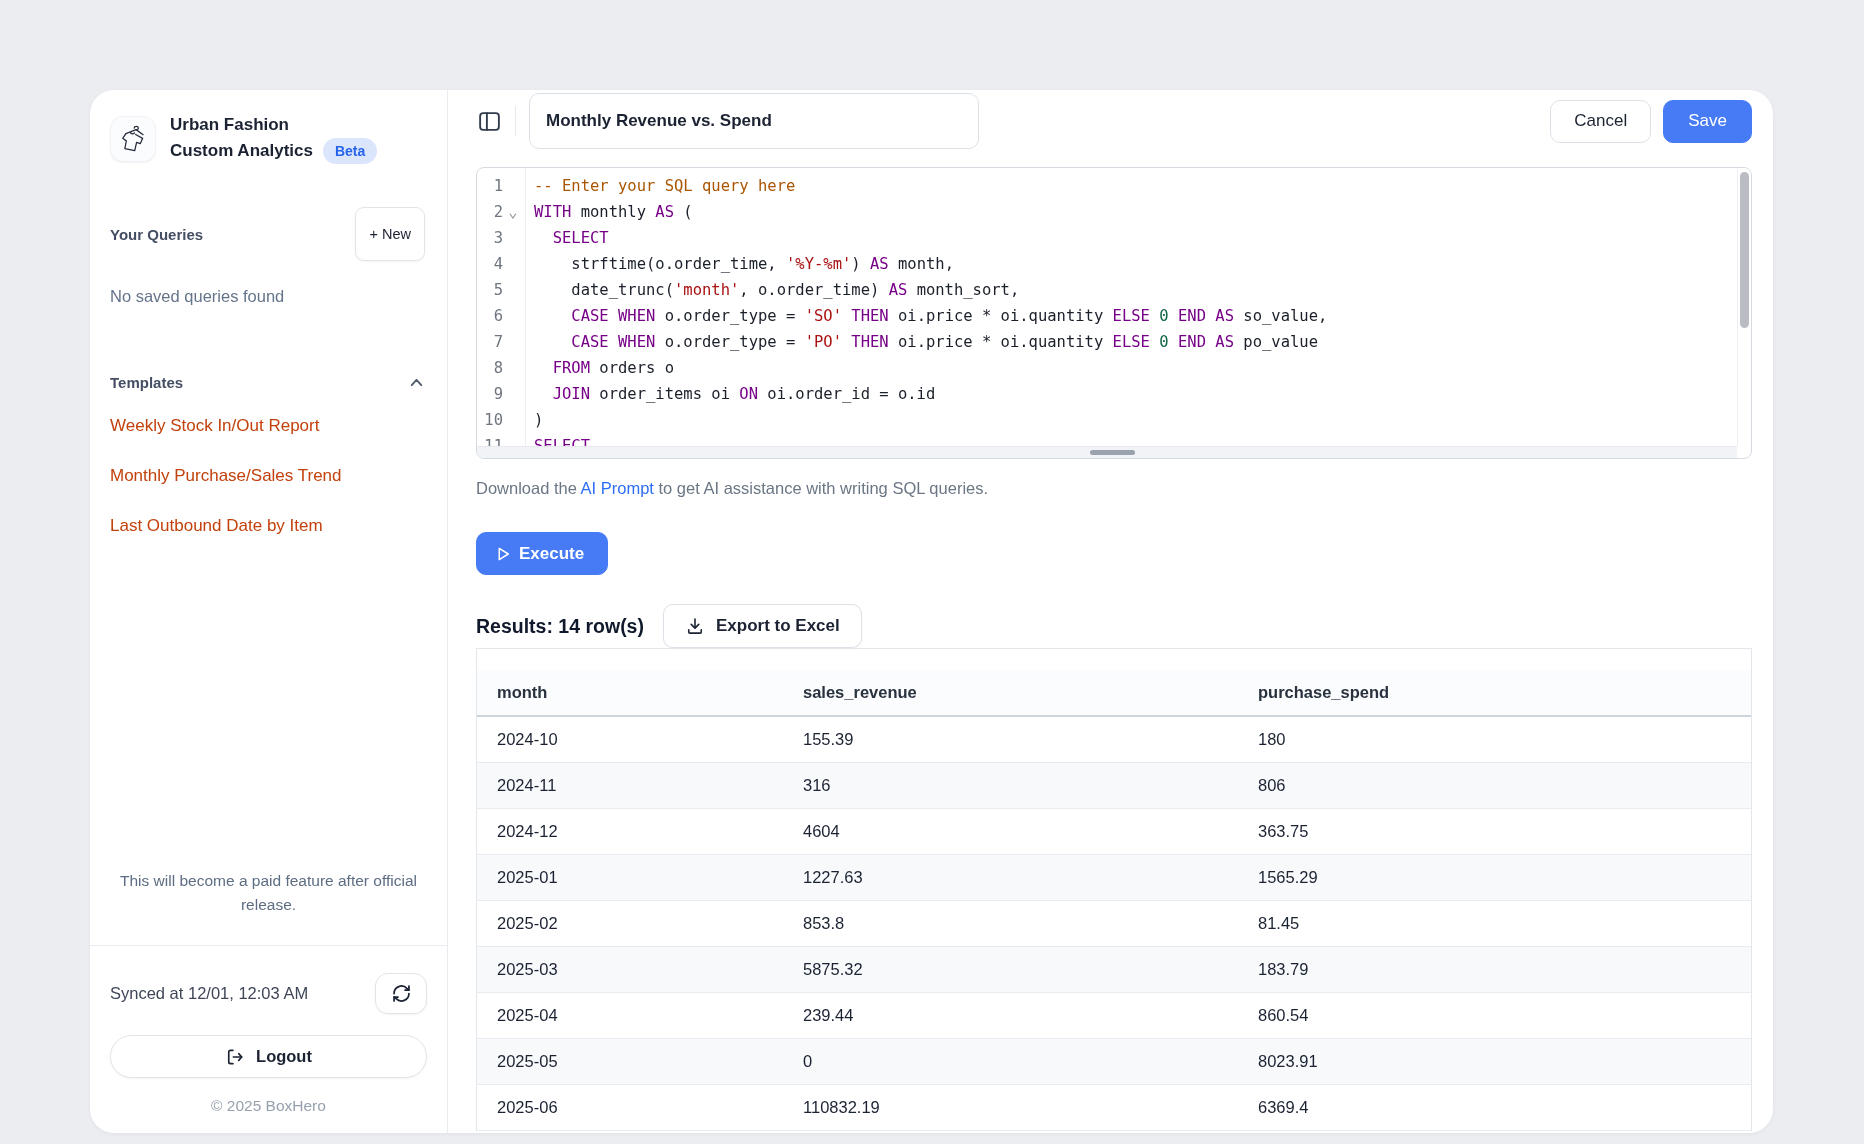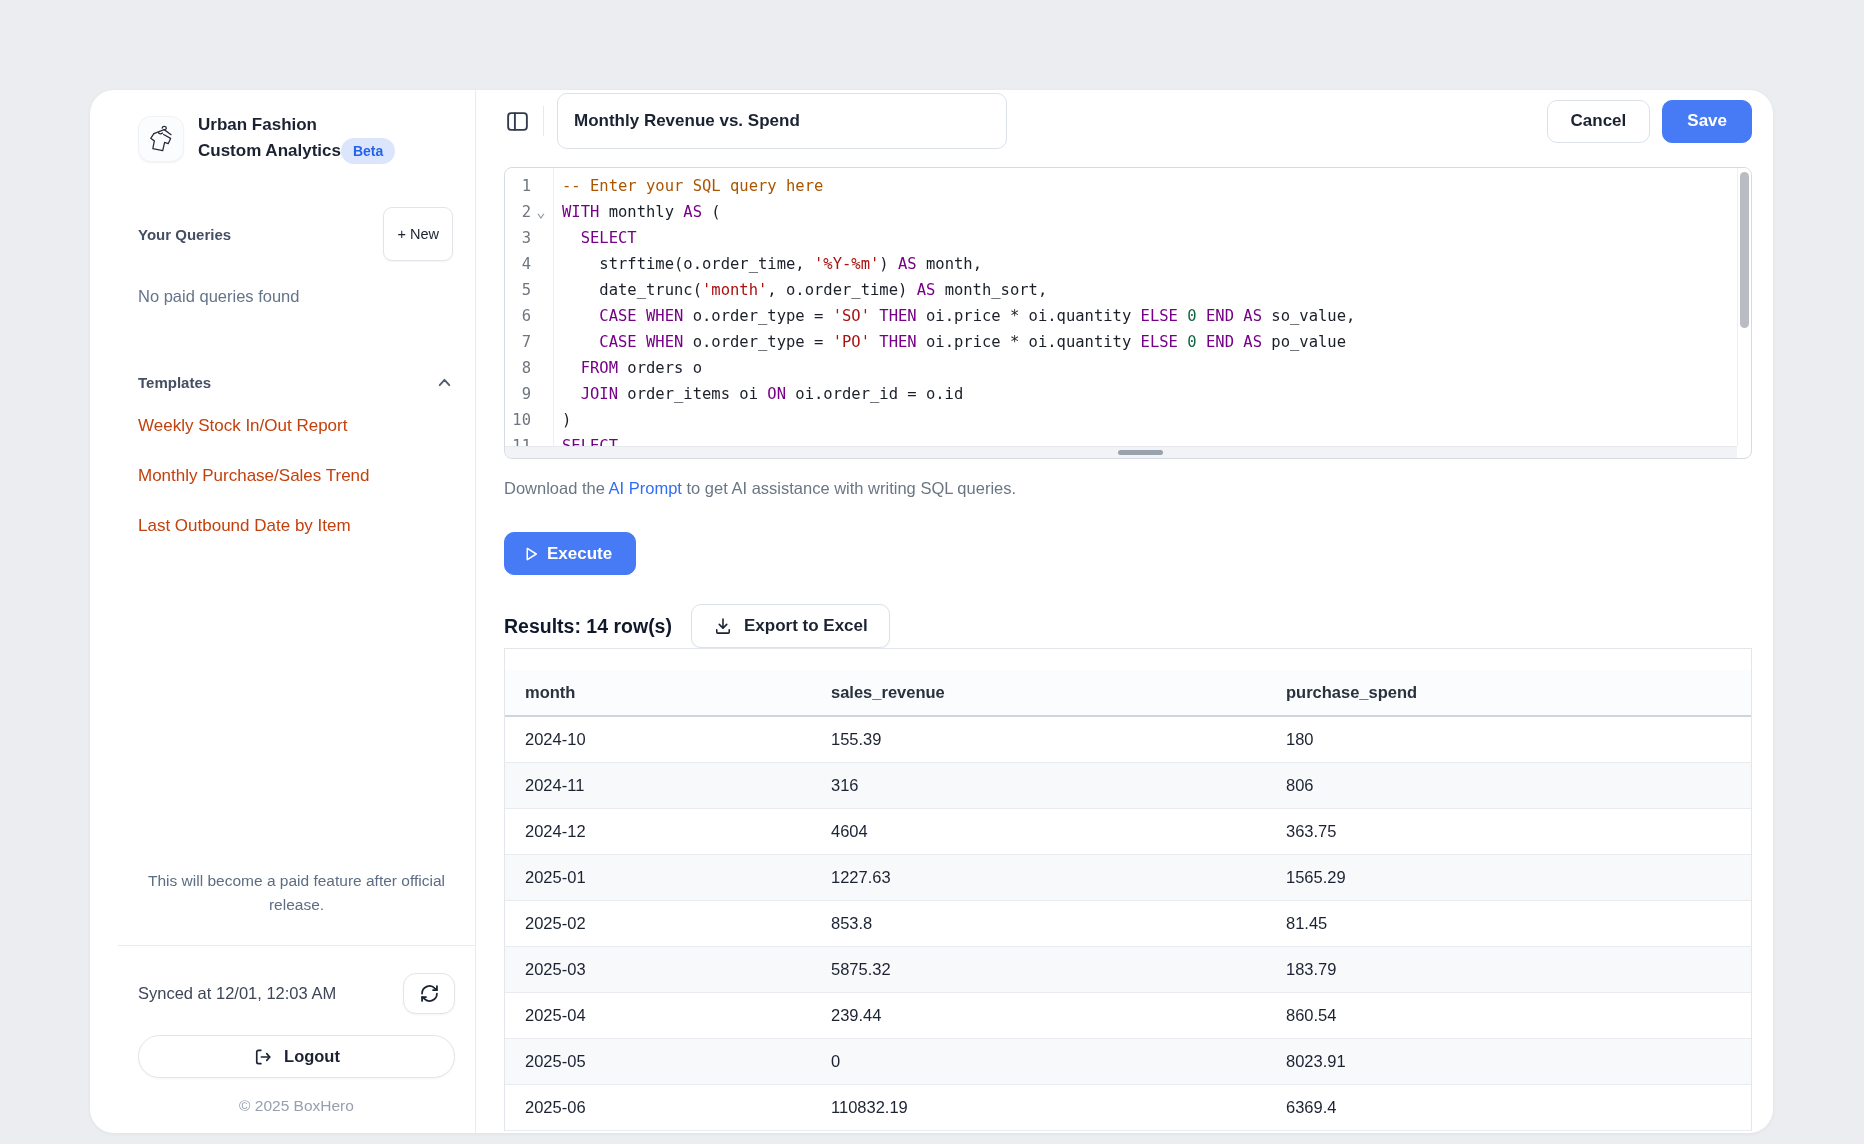--- a/index.html
+++ b/index.html
@@ -14,32 +14,32 @@
   .card {
     position:absolute; left:90px; top:90px;
     width:1683px; height:1043px;
     background:#ffffff; border-radius:24px;
     box-shadow:0 1px 4px rgba(20,30,50,.05);
     display:flex; overflow:hidden;
   }
   
   .sidebar {
     width:358px; flex:none; border-right:1px solid #e8ebef;
-    display:flex; flex-direction:column;margin-left:28px;
+    display:flex; flex-direction:column;
   }
   .workspace { display:flex; gap:14px; padding:22px 22px 0 20px; align-items:flex-start; }
   .logo-box {
     width:46px; height:46px; border-radius:13px; flex:none;
     background:#fbfcfd; border:1px solid #f0f2f5;
     box-shadow:0 1px 2px rgba(20,30,50,.06);
     display:flex; align-items:center; justify-content:center;
     margin-top:4px;
   }
   .ws-text { font-size:17px; font-weight:700; line-height:26px; color:#1b2232; }
-  .ws-line2 { display:flex; align-items:center; }
+  .ws-line2 { display:flex; align-items:center; gap:10px; }
   .beta {
     background:#dbe6fd; color:#2563eb; font-size:14px; font-weight:600;
     padding:3px 12px; border-radius:14px; line-height:20px;
   }
   .queries-head {
     margin:43px 22px 0 20px; display:flex; align-items:center; justify-content:space-between;
   }
   .sec-label { font-size:15px; font-weight:700; color:#454f63; }
   .new-btn {
     background:#fff; border:1px solid #e1e5ea; border-radius:9px;
@@ -81,21 +81,21 @@
   .main { flex:1; min-width:0; display:flex; flex-direction:column; padding:9px 21px 0 28px; }
   .main-head { height:44px; display:flex; align-items:center; margin-bottom:24px; }
   .toggle-btn { width:26px; height:26px; display:flex; align-items:center; justify-content:center; cursor:pointer; }
   .vdiv { width:1px; height:30px; background:#e5e8ed; margin:0 13px 0 13px; }
   .title-input {
     width:450px; height:56px; border:1px solid #dce1e8; border-radius:10px;
     padding:0 16px; font-size:17px; font-weight:600; color:#1b2232;
     font-family:"Liberation Sans", sans-serif; outline:none; background:#fff;
   }
   .spacer { flex:1; }
-  .btn { height:43px; border-radius:10px; font-size:17px; font-weight:700; cursor:pointer;
+  .btn { height:43px; border-radius:10px; font-size:17px; font-weight:400; cursor:pointer;
          display:flex; align-items:center; justify-content:center; }
   .cancel-btn { background:#fff; border:1px solid #dce1e8; color:#1b2232; padding:0 23px; margin-right:12px; }
   .save-btn { background:#477bf6; border:1px solid #477bf6; color:#fff; padding:0 24px; }
 
   
   .editor {
     position:relative; height:292px; border:1px solid #d6dbe2; border-radius:8px;
     background:#fff; overflow:hidden;
     font-family:"DejaVu Sans Mono", monospace; font-size:15.5px; line-height:26px;
     padding-top:5px; cursor:text;
@@ -167,21 +167,21 @@
           <span class="ws-text">Custom Analytics</span>
           <span class="beta">Beta</span>
         </div>
       </div>
     </div>
 
     <div class="queries-head">
       <span class="sec-label">Your Queries</span>
       <button class="new-btn">+ New</button>
     </div>
-    <div class="empty-text">No paid queries found</div>
+    <div class="empty-text">No saved queries found</div>
 
     <div class="templates-head">
       <span class="sec-label">Templates</span>
       <svg width="17" height="17" viewBox="0 0 16 16" fill="none" stroke="#525c6e" stroke-width="1.8" stroke-linecap="round" stroke-linejoin="round">
         <polyline points="3.5 10.5 8 5.5 12.5 10.5"></polyline>
       </svg>
     </div>
     <div class="tpl-list">
       <div class="tpl-item">Weekly Stock In/Out Report</div>
       <div class="tpl-item">Monthly Purchase/Sales Trend</div>

